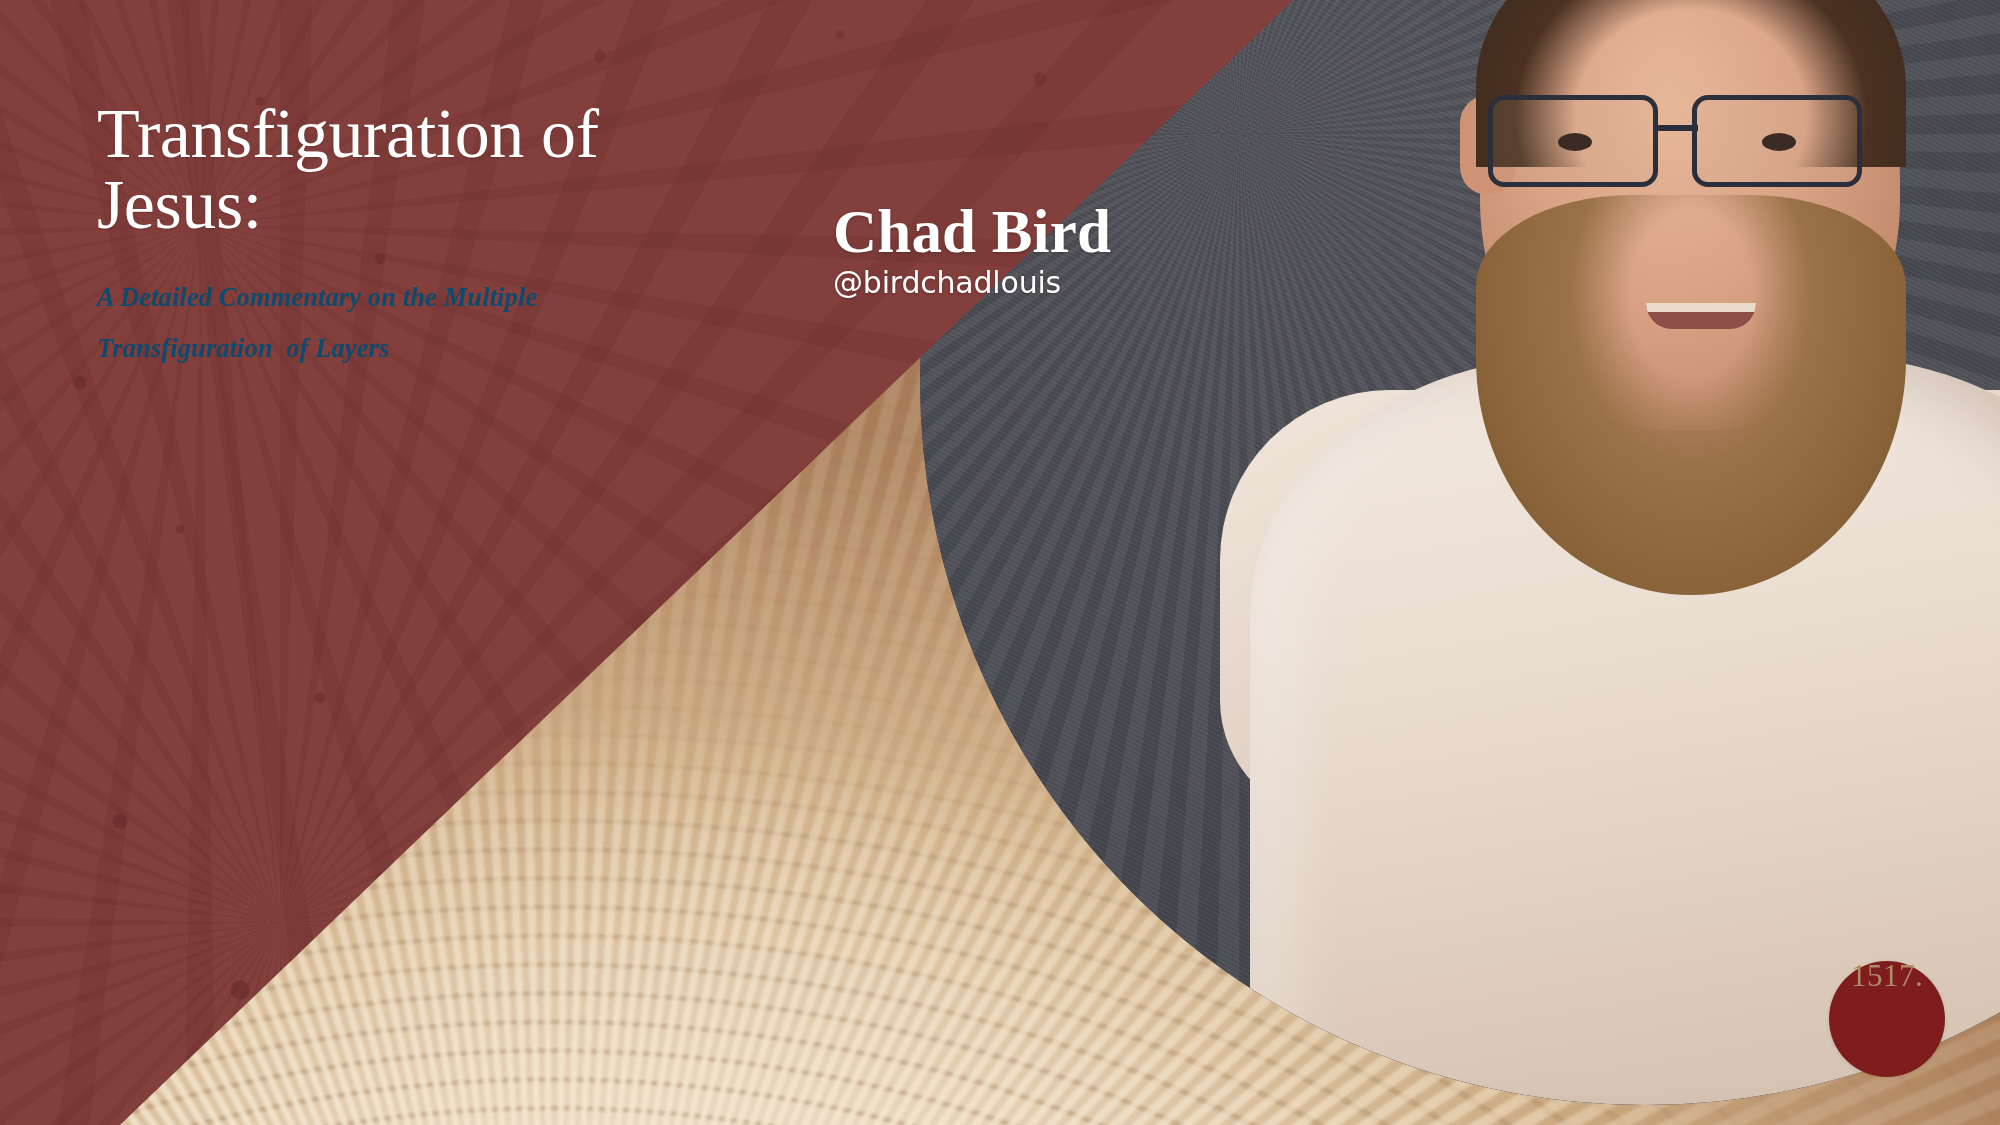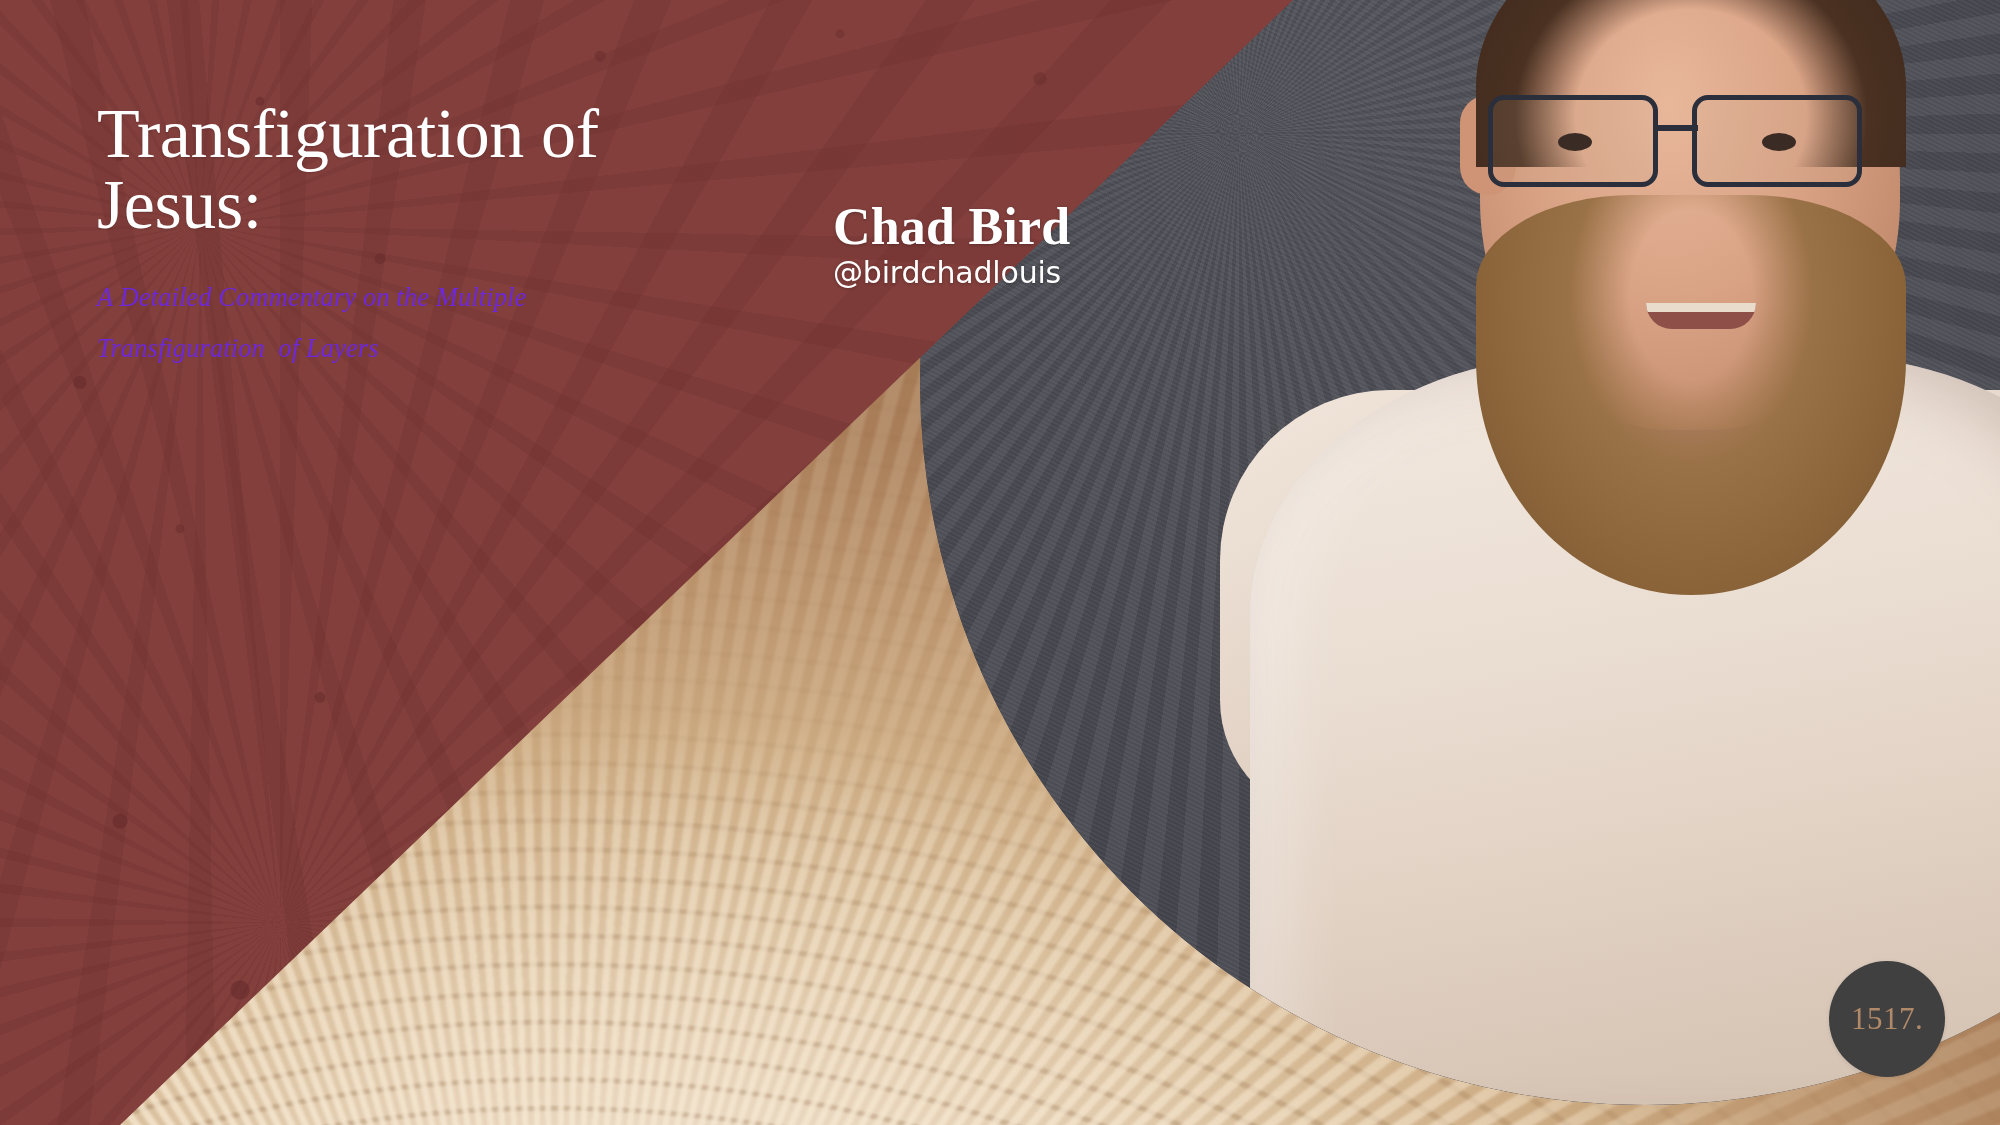--- a/index.html
+++ b/index.html
@@ -168,48 +168,48 @@
   .title {
     position:absolute; left:97px; top:98px; width:640px;
     color:#ffffff;
     font-size:70px; line-height:1.02;
     font-weight:400;
     letter-spacing:-0.4px;
     text-shadow:0 1px 2px rgba(0,0,0,.15);
   }
   .subtitle {
     position:absolute; left:97px; top:272px; width:570px;
-    color:#6d28d9;
+    color:#0c4a6e;
     font-size:26.5px; line-height:1.93;
-    font-weight:400; font-style:italic;
+    font-weight:700; font-style:italic;
     letter-spacing:0.1px;
   }
   .subtitle .ln { display:block; white-space:pre; }
 
   
   .speaker { position:absolute; left:833px; top:198px; width:420px; }
   .speaker-name {
-    color:#ffffff; font-size:52px; font-weight:700; line-height:1.1;
+    color:#ffffff; font-size:61px; font-weight:700; line-height:1.1;
     letter-spacing:0.2px;
     text-shadow:0 1px 3px rgba(0,0,0,.25);
   }
   .speaker-handle {
     color:#ffffff;
     font-family:"DejaVu Sans", sans-serif;
     font-size:30px; font-weight:400; line-height:1.2;
     letter-spacing:-0.2px;
     text-shadow:0 1px 3px rgba(0,0,0,.25);
   }
 
   
   .logo {
     position:absolute; left:1829px; top:961px;
     width:116px; height:116px; border-radius:50%;
-    background:#404040;
-    display:flex; align-items:center; justify-content:center;
+    background:#7f1d1d;
+    display:flex; align-items:flex-start; justify-content:center;
     box-shadow:0 1px 4px rgba(0,0,0,.10);
   }
   .logo-text {
     color:#b08968;
     font-size:31px;
     letter-spacing:0.5px;
     line-height:1;
     transform:translateY(-1px);
   }
 </style>

